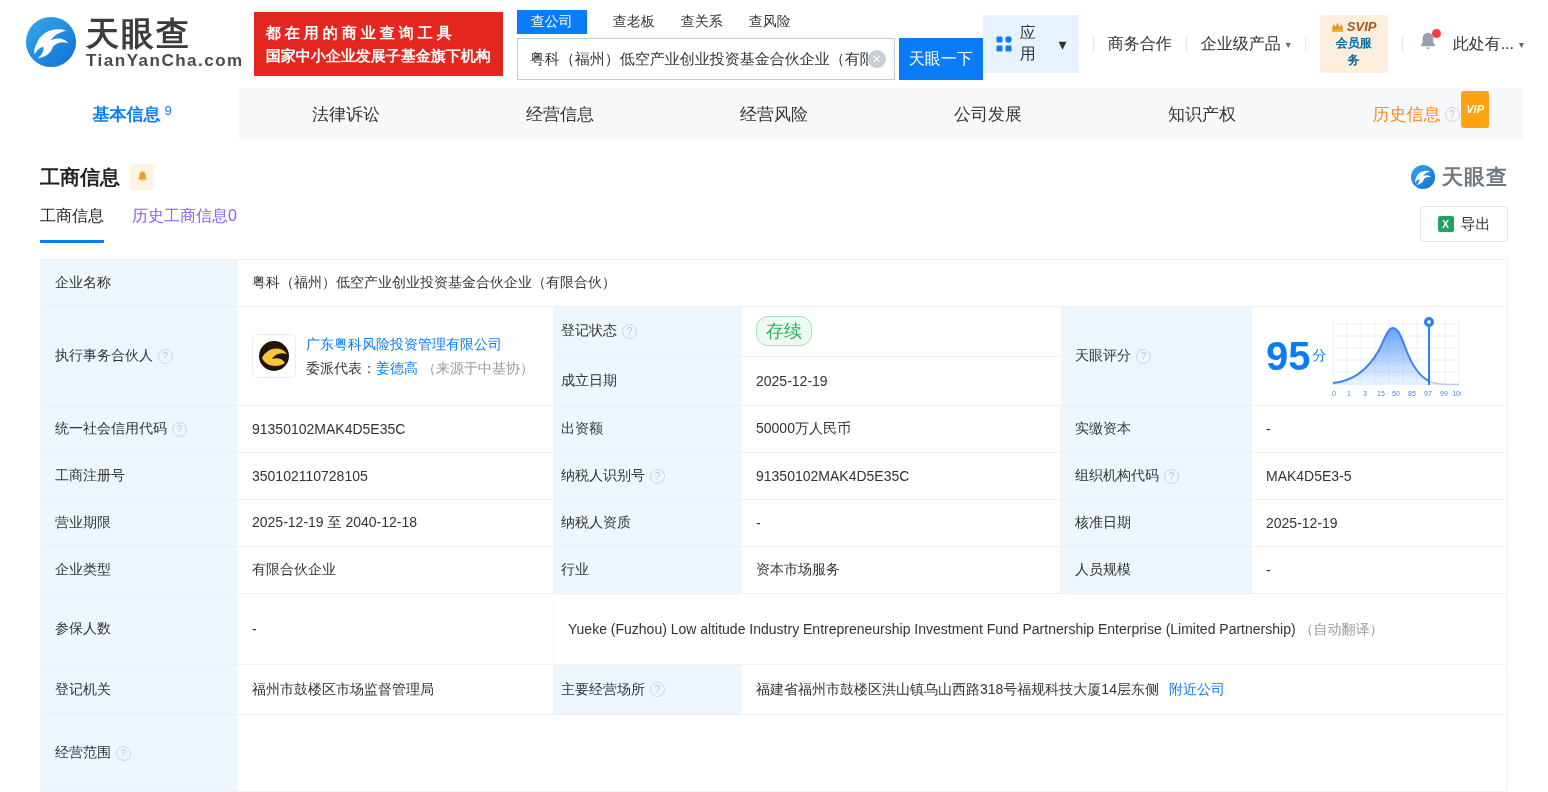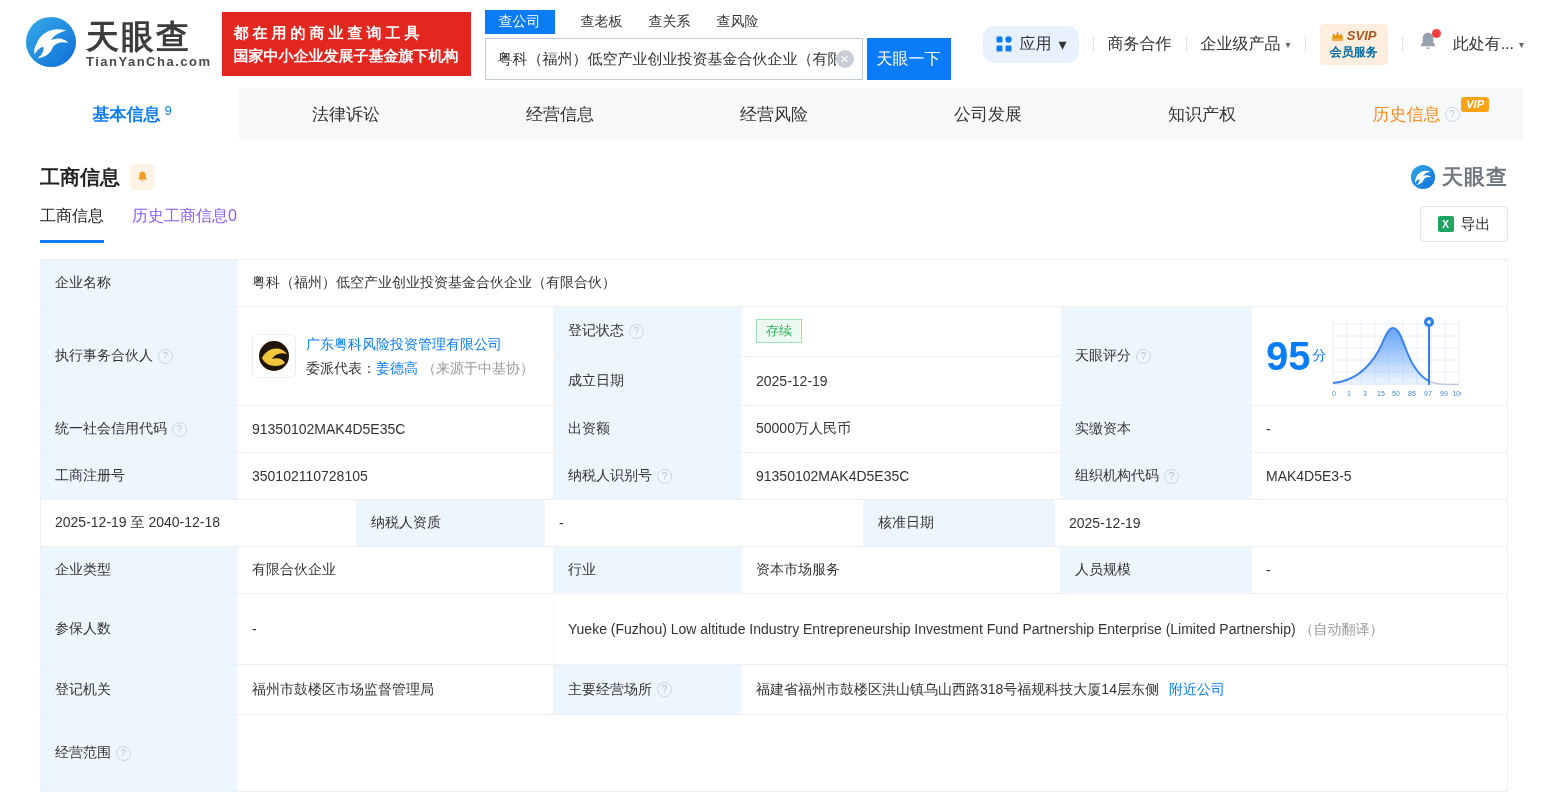--- a/index.html
+++ b/index.html
@@ -3,58 +3,58 @@
 <meta charset="utf-8">
 <style>
   * { margin:0; padding:0; box-sizing:border-box; }
   html,body { width:1548px; height:792px; overflow:hidden; background:#fff;
     font-family:"Liberation Sans","DejaVu Sans",sans-serif; color:#333; }
 
   
   .topbar { height:88px; display:flex; align-items:center; padding:0 24px; background:#fff; }
   .logo-area { display:flex; align-items:center; gap:8px; }
   .logo-text .brand { font-size:33px; font-weight:bold; color:#3c3c3c; letter-spacing:2px; line-height:34px;}
-  .logo-text .domain { font-size:13px; color:#4a4a4a; letter-spacing:1.5px; font-weight:bold;}
+  .logo-text .domain { font-size:17px; color:#4a4a4a; letter-spacing:1.5px; font-weight:bold;}
   .promo { margin-left:10px; background:#e3261f; color:#fff; padding:9px 12px; font-size:15px;
     font-weight:bold; line-height:23px; white-space:nowrap;}
   .promo .l1 { letter-spacing:4px; }
   .search-col { margin-left:14px; margin-top:2px; }
   .search-tabs { display:flex; align-items:center; gap:26px; margin-bottom:4px; }
   .search-tab { font-size:14px; color:#333; cursor:pointer; padding:3px 0; }
   .search-tab.active { background:#0b7cf8; color:#fff; padding:3px 14px; }
   .search-row { display:flex; align-items:center; }
   .search-box { width:378px; height:42px; border:1px solid #c2cbd8; background:#fff;
     display:flex; align-items:center; padding:0 8px 0 12px; }
   .search-box input { border:none; outline:none; flex:1; font-size:15px; color:#333;
     font-family:inherit; background:transparent; }
   .clear-ico { width:18px; height:18px; border-radius:50%; background:#c9ced6; color:#fff;
     font-size:11px; display:flex; align-items:center; justify-content:center; cursor:pointer; flex:none;}
   .search-btn { width:84px; height:42px; margin-left:4px; background:#0b7cf8; color:#fff;
     border:none; font-size:16px; cursor:pointer; font-family:inherit;}
   .top-right { margin-left:auto; display:flex; align-items:center; gap:14px; }
-  .app-btn { background:#e7f2fe; border-radius:11px; padding:8px 12px; display:flex; align-items:center; gap:7px; cursor:pointer;}
+  .app-btn { background:#e7f2fe; border-radius:0; padding:8px 12px; display:flex; align-items:center; gap:7px; cursor:pointer;}
   .app-btn span { font-size:16px; color:#333; }
   .caret { font-size:10px; color:#666; }
   .v-div { width:1px; height:16px; background:#e6e6e6; }
   .hlink { font-size:16px; color:#333; cursor:pointer; display:flex; align-items:center; gap:5px; white-space:nowrap;}
   .svip { background:#fdeedd; border-radius:4px; padding:4px 10px; text-align:center; cursor:pointer;}
   .svip .s1 { font-size:13px; font-weight:bold; font-style:italic; color:#a9561e; display:flex; align-items:center; gap:3px; justify-content:center;}
   .svip .s2 { font-size:12px; font-weight:bold; color:#0369a1; margin-top:1px;}
   .bell-wrap { position:relative; cursor:pointer; }
   .bell-dot { position:absolute; top:-2px; right:-2px; width:9px; height:9px; border-radius:50%; background:#f53f3f; }
 
   
   .main-tabs { margin:0 25px; height:52px; background:#f7f8f9; display:flex; }
   .m-tab { flex:1; display:flex; align-items:center; justify-content:center; font-size:17px;
     color:#333; cursor:pointer; position:relative; }
   .m-tab.active { background:#fff; color:#0b7cf8; font-weight:bold; }
   .m-tab .cnt { font-size:13px; margin-left:4px; margin-top:-8px; color:#0b7cf8; font-weight:normal;}
   .m-tab.vip { color:#ff8a1e; }
-  .vip-tag { position:absolute; top:9px; right:34px; background:#ffa213; color:#fff; font-size:11px;
-    font-weight:bold; font-style:italic; padding:1px 5px; border-radius:3px; line-height:13px;}
+  .vip-tag { position:absolute; top:3px; right:34px; background:#ffa213; color:#fff; font-size:11px;
+    font-weight:bold; font-style:italic; padding:12px 5px; border-radius:3px; line-height:13px;}
   .q-ico { width:15px; height:15px; border-radius:50%; border:1px solid #ccd4de; color:#b9c3d0;
     font-size:10px; display:inline-flex; align-items:center; justify-content:center; flex:none; }
   .m-tab .q-ico { margin-left:4px; }
 
   
   .main { padding:20px 40px 0 40px; }
   .sec-head { display:flex; align-items:center; height:34px; }
   .sec-title { font-size:20px; font-weight:bold; color:#222; }
   .bell-badge { width:24px; height:26px; background:#fdf3e5; border-radius:4px; margin-left:10px;
     display:flex; align-items:center; justify-content:center; cursor:pointer;}
@@ -70,27 +70,27 @@
   .xls-ico { width:16px; height:16px; background:#1fa463; border-radius:2px; color:#fff; font-size:10px;
     font-weight:bold; display:flex; align-items:center; justify-content:center;}
 
   
   .tbl { margin-top:13px; border:1px solid #eef0f3; border-bottom:none; }
   .t-row { display:flex; border-bottom:1px solid #eef0f3; }
   .t-label { background:#eef6fd; display:flex; align-items:center; gap:5px; padding:0 10px 0 14px;
     font-size:14px; color:#333; flex:none; border-right:1px solid #f3f6f9; }
   .t-val { display:flex; align-items:center; padding:0 14px; font-size:14px; color:#333;
     border-right:1px solid #f3f6f9; }
-  .w1{width:197px;font-family:Liberation Mono, monospace;} .w2{width:316px;} .w3{width:188px;} .w4{width:319px;} .w5{width:191px;}
+  .w1{width:197px;font-family:Liberation Mono, monospace;} .w2{width:316px;} .w3{width:188px;padding-left:7px;} .w4{width:319px;} .w5{width:191px;}
   .grow{flex:1; border-right:none;}
   .h47{height:47px;} .h50{height:50px;} .h71{height:71px;} .h77{height:77px;} .h99{height:99px;}
   .link { color:#0b7cf8; cursor:pointer; text-decoration:none; }
   .gray { color:#999; }
-  .badge-alive { color:#2bb45c; background:#ecfaf1; border:1px solid #9fe0b6; border-radius:0;
-    padding:2px 9px; font-size:13px; }
+  .badge-alive { color:#2bb45c; background:#ecfaf1; border:1px solid #9fe0b6; border-radius:12px;
+    padding:2px 9px; font-size:18px; }
   .partner-cell { gap:10px; }
   .partner-txt { line-height:24px; font-size:14px; }
   .mid-stack { width:507px; display:flex; flex-direction:column; flex:none; }
   .mid-stack .sub { flex:1; display:flex; }
   .mid-stack .sub:first-child { border-bottom:1px solid #eef0f3; }
   .mid-stack .t-label { height:auto; }
   .score-cell { gap:2px; padding-right:6px; }
   .score-num { font-size:40px; font-weight:bold; color:#0b7cf8; line-height:40px;}
   .score-unit { font-size:14px; color:#0b7cf8; }
   .multi { line-height:26px; padding-top:9px; padding-bottom:9px; align-items:center; }
@@ -357,20 +357,21 @@
       </div>
       <div class="t-val w4">91350102MAK4D5E35C</div>
       <div class="t-label w5">
         <span>组织机构代码</span>
         <span class="q-ico">?</span>
       </div>
       <div class="t-val grow">MAK4D5E3-5</div>
     </div>
 
     <div class="t-row h47">
+      <div class="t-label w1">营业期限</div>
       <div class="t-val w2">2025-12-19 至 2040-12-18</div>
       <div class="t-label w3">纳税人资质</div>
       <div class="t-val w4">-</div>
       <div class="t-label w5">核准日期</div>
       <div class="t-val grow">2025-12-19</div>
     </div>
 
     <div class="t-row h47">
       <div class="t-label w1">企业类型</div>
       <div class="t-val w2">有限合伙企业</div>

